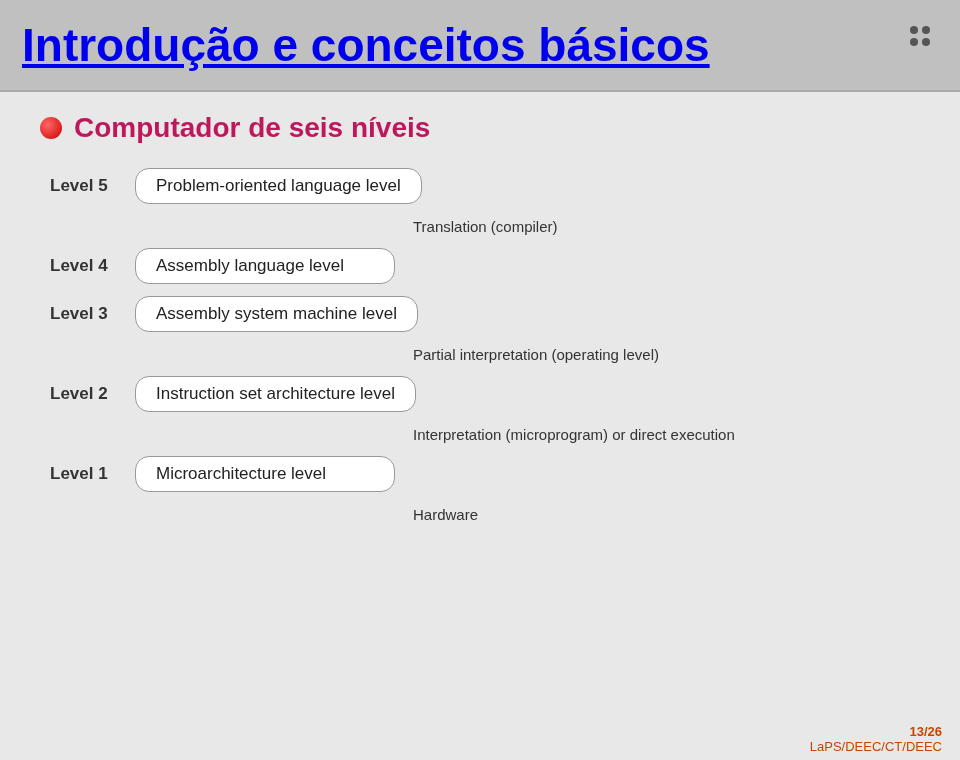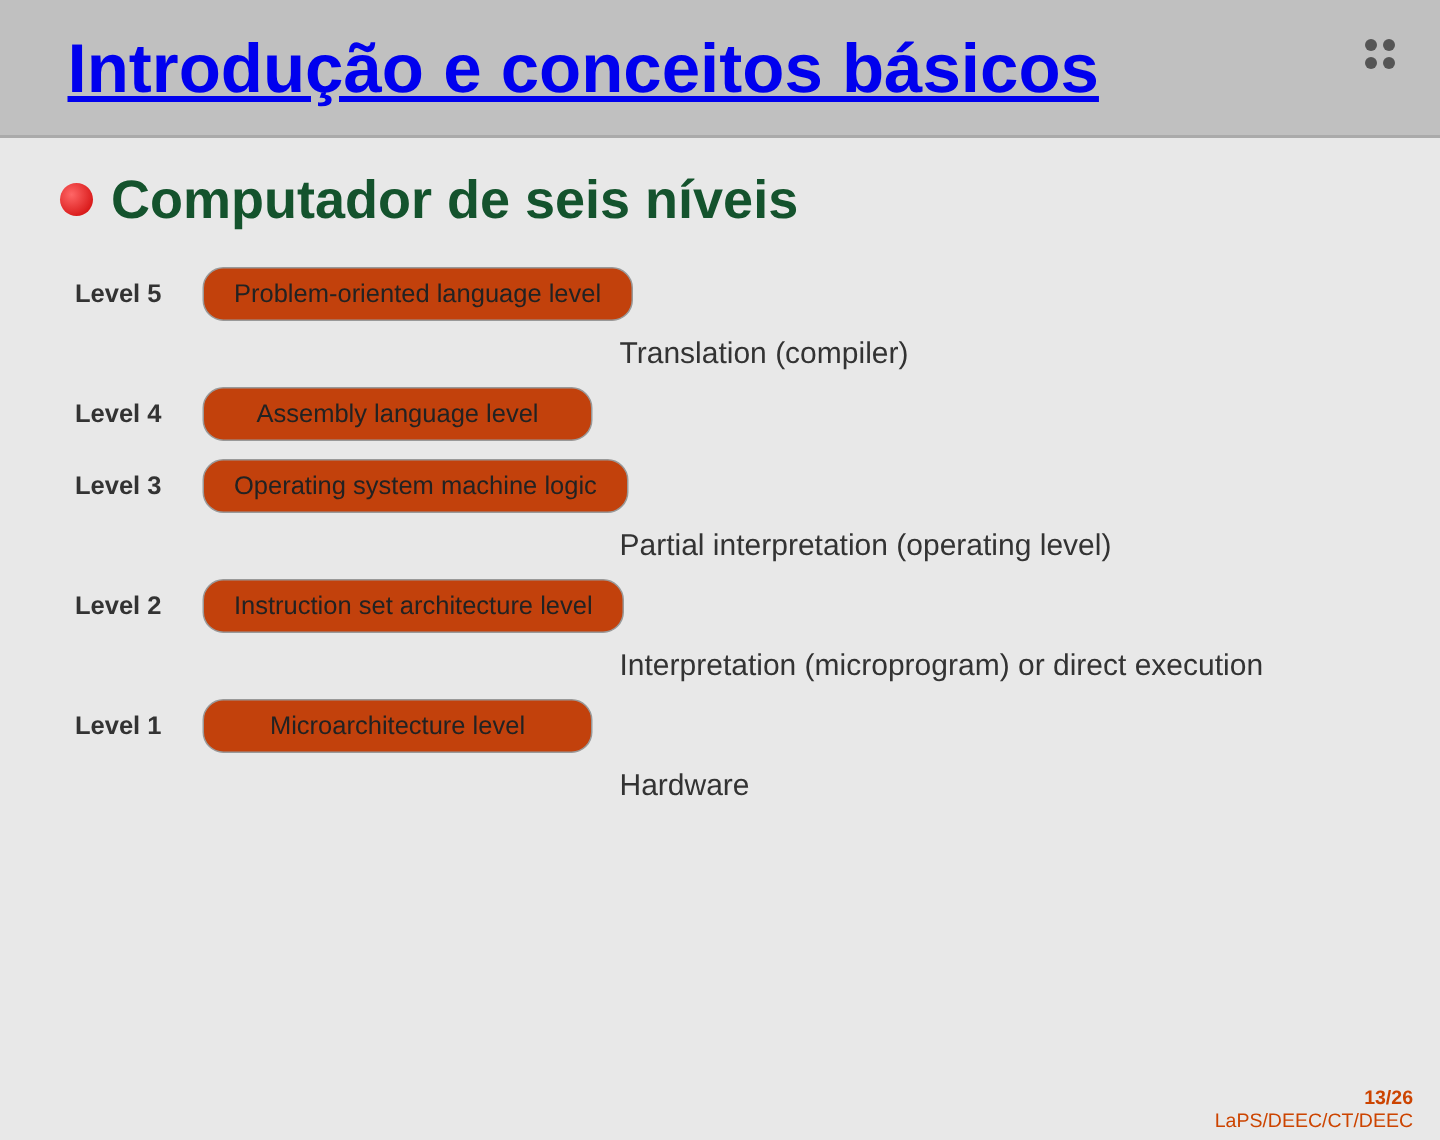--- a/index.html
+++ b/index.html
@@ -15,21 +15,21 @@
     .slide {
       width: 960px;
       height: 760px;
       background: #e8e8e8;
       position: relative;
     }
 
     
     .header {
       background: #c0c0c0;
-      padding: 18px 30px 18px 45px;
+      padding: 18px 30px 18px 22px;
       display: flex;
       align-items: center;
       justify-content: space-between;
       border-bottom: 2px solid #aaa;
     }
 
     .title {
       font-size: 46px;
       font-weight: bold;
       color: #0000ee;
@@ -72,23 +72,23 @@
 
     .red-bullet {
       width: 22px;
       height: 22px;
       background: radial-gradient(circle at 35% 35%, #ff6666, #cc0000);
       border-radius: 50%;
       flex-shrink: 0;
     }
 
     .subtitle {
-      font-size: 36px;
-      font-weight: bold;
-      color: #14532d;
+      font-size: 28px;
+      font-weight: bold;
+      color: #be185d;
     }
 
     
     .levels {
       display: flex;
       flex-direction: column;
       gap: 0;
       margin-left: 10px;
     }
 
@@ -100,44 +100,44 @@
 
     .level-label {
       font-size: 17px;
       color: #333;
       width: 85px;
       flex-shrink: 0;
       font-weight: bold;
     }
 
     .level-box {
-      background: #c2410c;
+      background: #ffffff;
       border: 1.5px solid #999;
       padding: 7px 20px;
       font-size: 17px;
       color: #222;
       min-width: 260px;
-      text-align: center;
+      text-align: left;
       border-radius: 14px;
     }
 
     .annotation-row {
       display: flex;
       align-items: center;
       min-height: 32px;
       padding-left: 85px;
     }
 
     .annotation-spacer {
       width: 260px;
       text-align: right;
     }
 
     .annotation-text {
-      font-size: 20px;
+      font-size: 15px;
       color: #333;
       padding-left: 18px;
       font-style: normal;
     }
 
     
     .footer {
       position: absolute;
       bottom: 0;
       right: 0;
@@ -198,21 +198,21 @@
         <span class="annotation-text">Translation (compiler)</span>
       </div>
 
       <div class="level-row">
         <span class="level-label">Level 4</span>
         <div class="level-box">Assembly language level</div>
       </div>
 
       <div class="level-row">
         <span class="level-label">Level 3</span>
-        <div class="level-box">Operating system machine logic</div>
+        <div class="level-box">Assembly system machine level</div>
       </div>
       <div class="annotation-row">
         <div class="annotation-spacer"></div>
         <span class="annotation-text">Partial interpretation (operating level)</span>
       </div>
 
       <div class="level-row">
         <span class="level-label">Level 2</span>
         <div class="level-box">Instruction set architecture level</div>
       </div>

